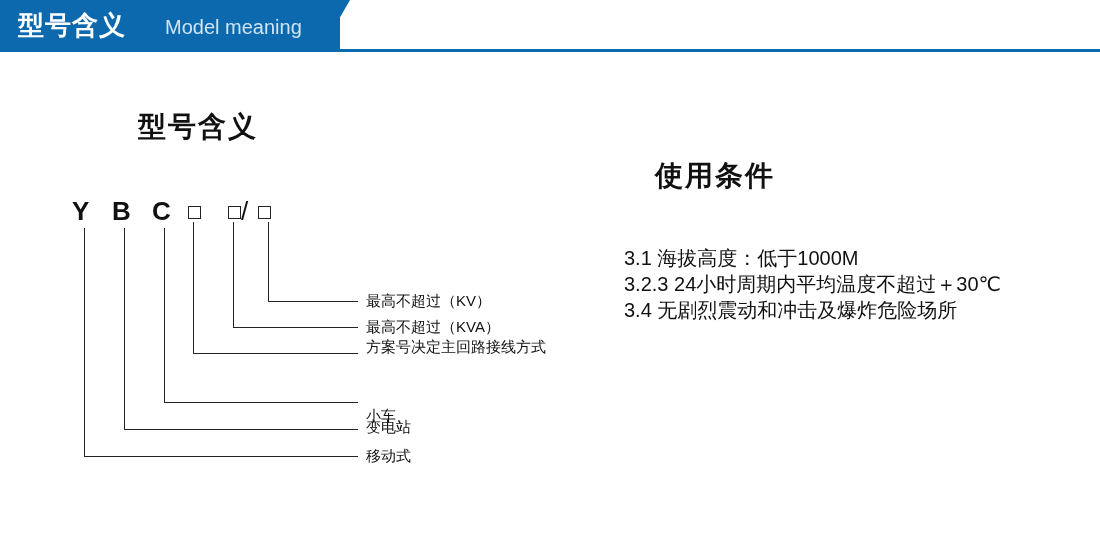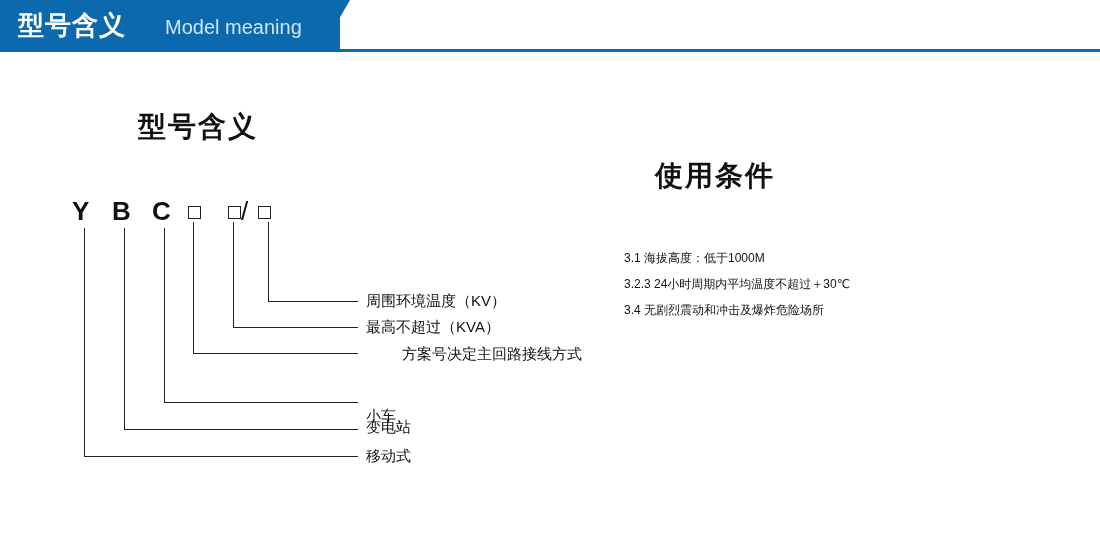--- a/index.html
+++ b/index.html
@@ -125,21 +125,21 @@
   }
 
   
   #conditions {
     position: absolute;
     left: 624px;
     top: 245px;
     width: 440px;
   }
   #conditions .cond-line {
-    font-size: 12px;
+    font-size: 20px;
     color: #111111;
     line-height: 26px;
     white-space: nowrap;
   }
 </style>
 </head>
 <body>
 
 <div id="header-banner">
   <div class="bar-bg"></div>
@@ -172,23 +172,23 @@
 
 <div class="vline" style="left:268px; top:222px; height:79px;"></div>
 
 <div class="hline" style="left:268px; top:301px; width:90px;"></div>
 <div class="hline" style="left:233px; top:327px; width:125px;"></div>
 <div class="hline" style="left:193px; top:353px; width:165px;"></div>
 <div class="hline" style="left:164px; top:402px; width:194px;"></div>
 <div class="hline" style="left:124px; top:429px; width:234px;"></div>
 <div class="hline" style="left:84px;  top:456px; width:274px;"></div>
 
-<div class="leader-label" style="left:366px; top:292px;">周围环境温度（KV）</div>
+<div class="leader-label" style="left:366px; top:292px;">最高不超过（KV）</div>
 <div class="leader-label" style="left:366px; top:318px;">最高不超过（KVA）</div>
-<div class="leader-label" style="left:366px; top:345px;margin-left:36px;">方案号决定主回路接线方式</div>
+<div class="leader-label" style="left:366px; top:338px;">方案号决定主回路接线方式</div>
 <div class="leader-label" style="left:366px; top:407px;">小车</div>
 <div class="leader-label" style="left:366px; top:420px;font-family:Liberation Mono, monospace;">变电站</div>
 <div class="leader-label" style="left:366px; top:447px;">移动式</div>
 
 <div id="conditions">
   <div class="cond-line">3.1  海拔高度：低于1000M</div>
   <div class="cond-line">3.2.3  24小时周期内平均温度不超过＋30℃</div>
   <div class="cond-line">3.4  无剧烈震动和冲击及爆炸危险场所</div>
 </div>
 

